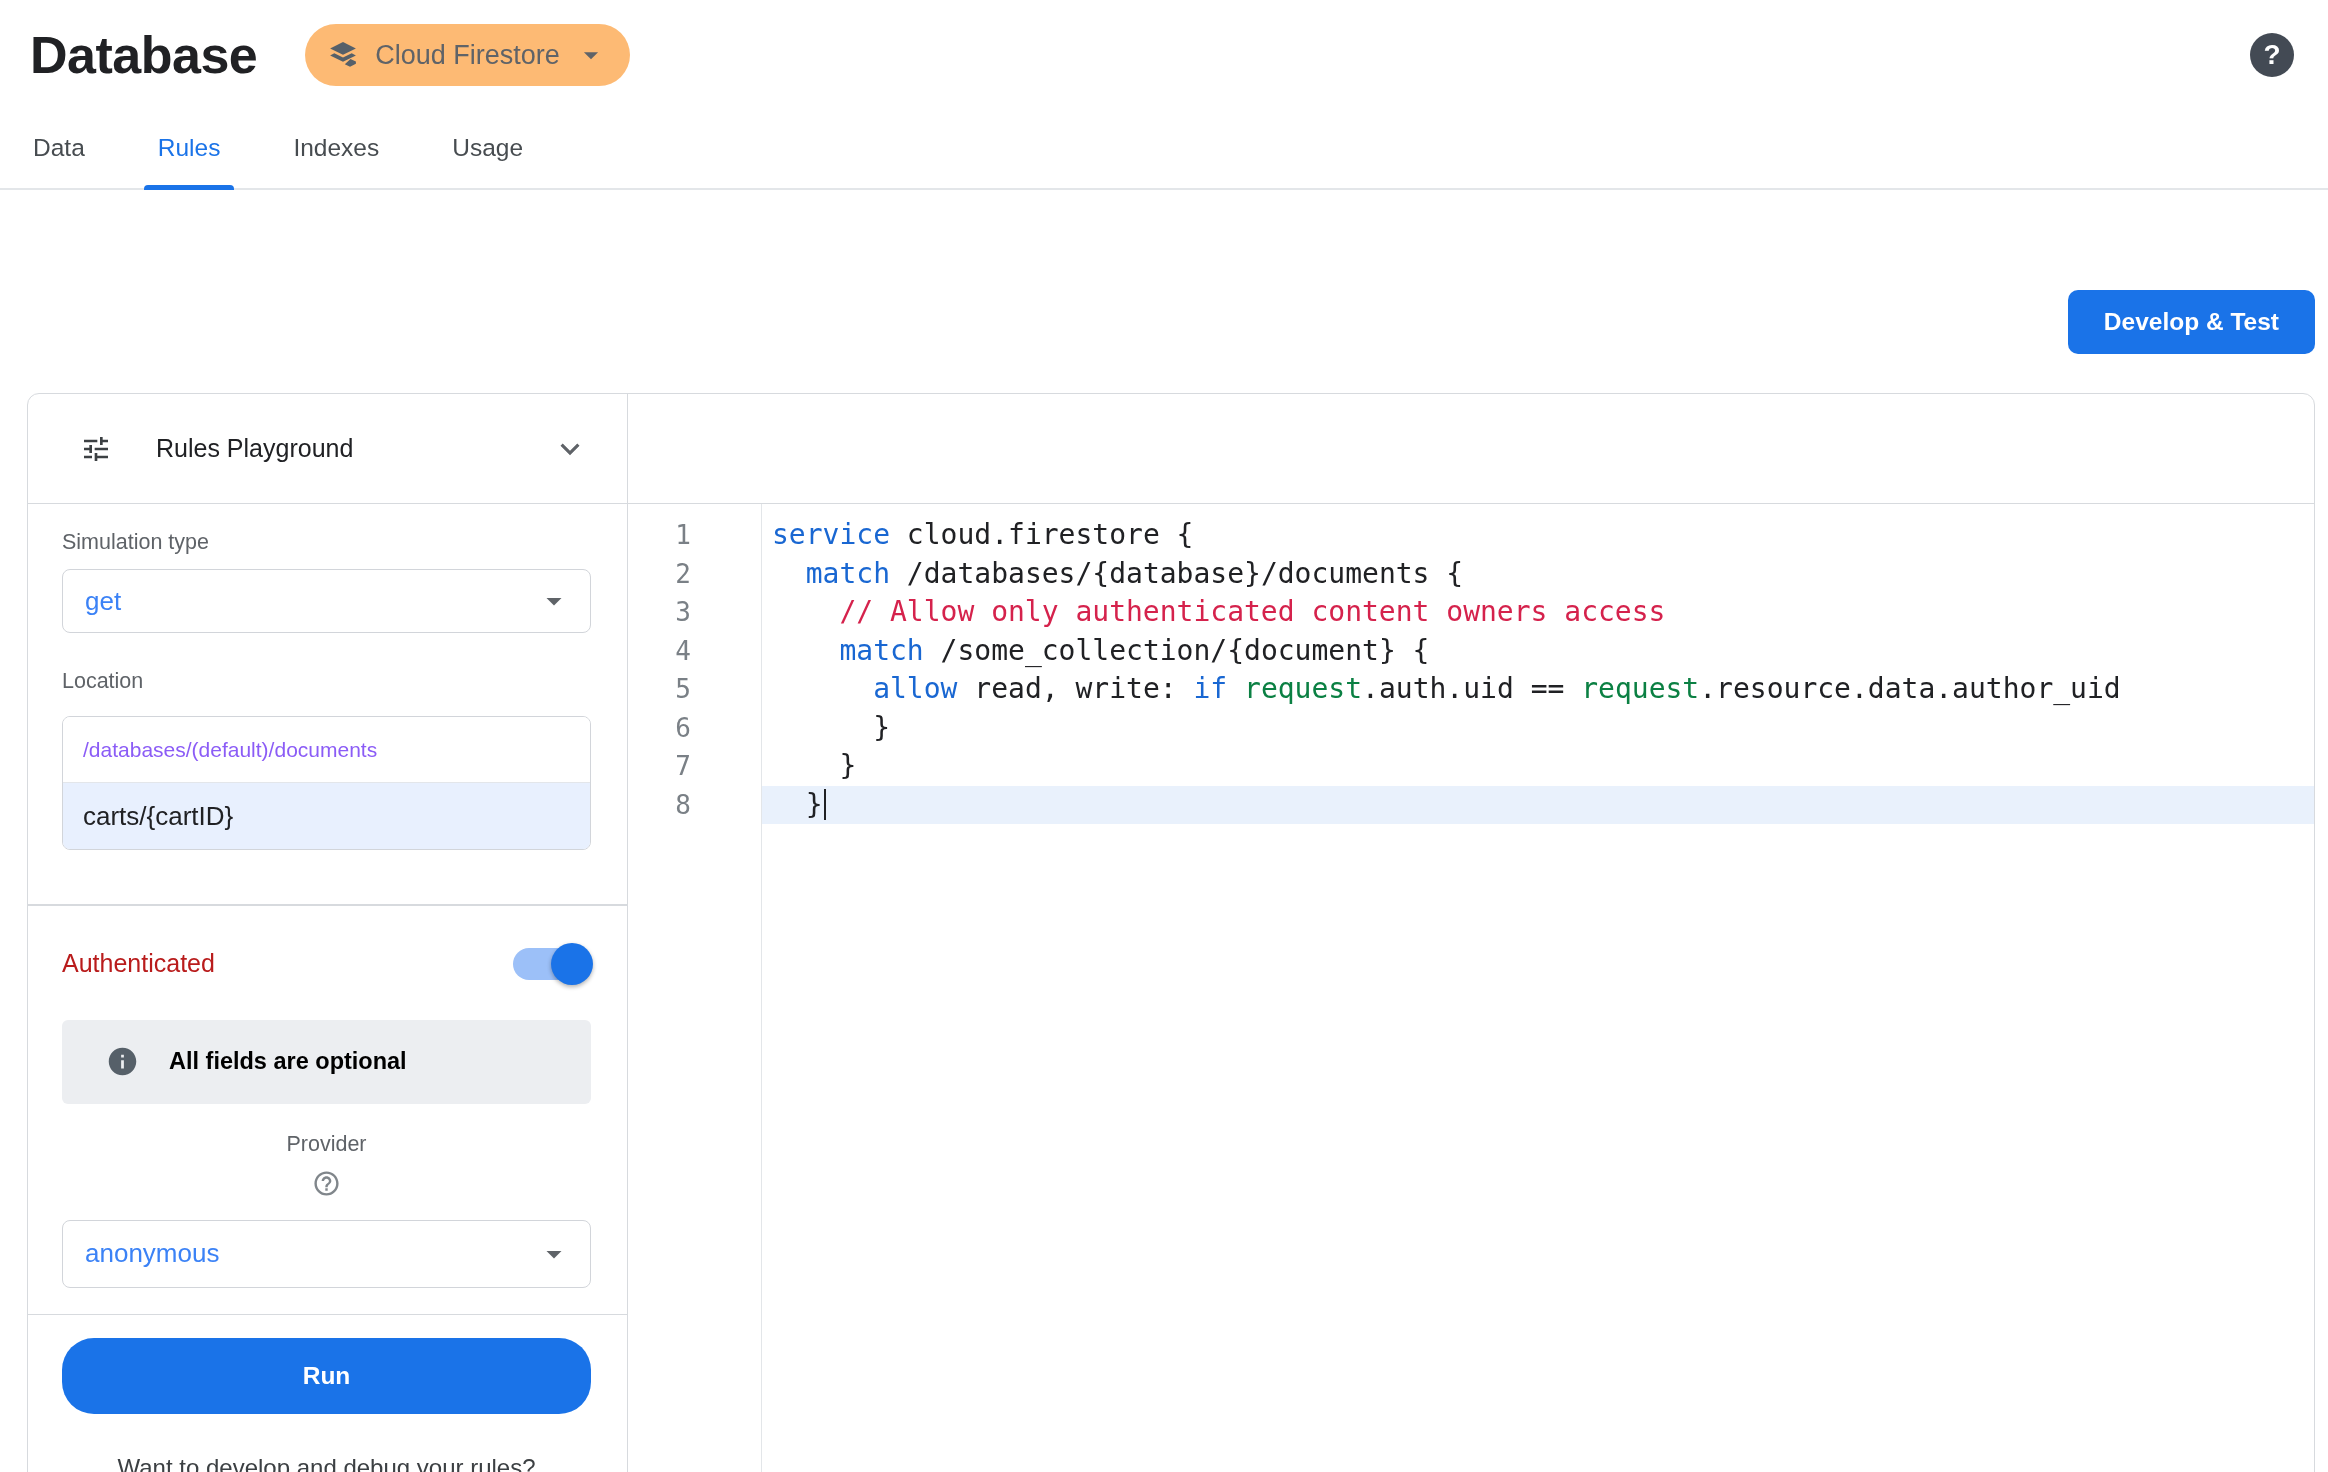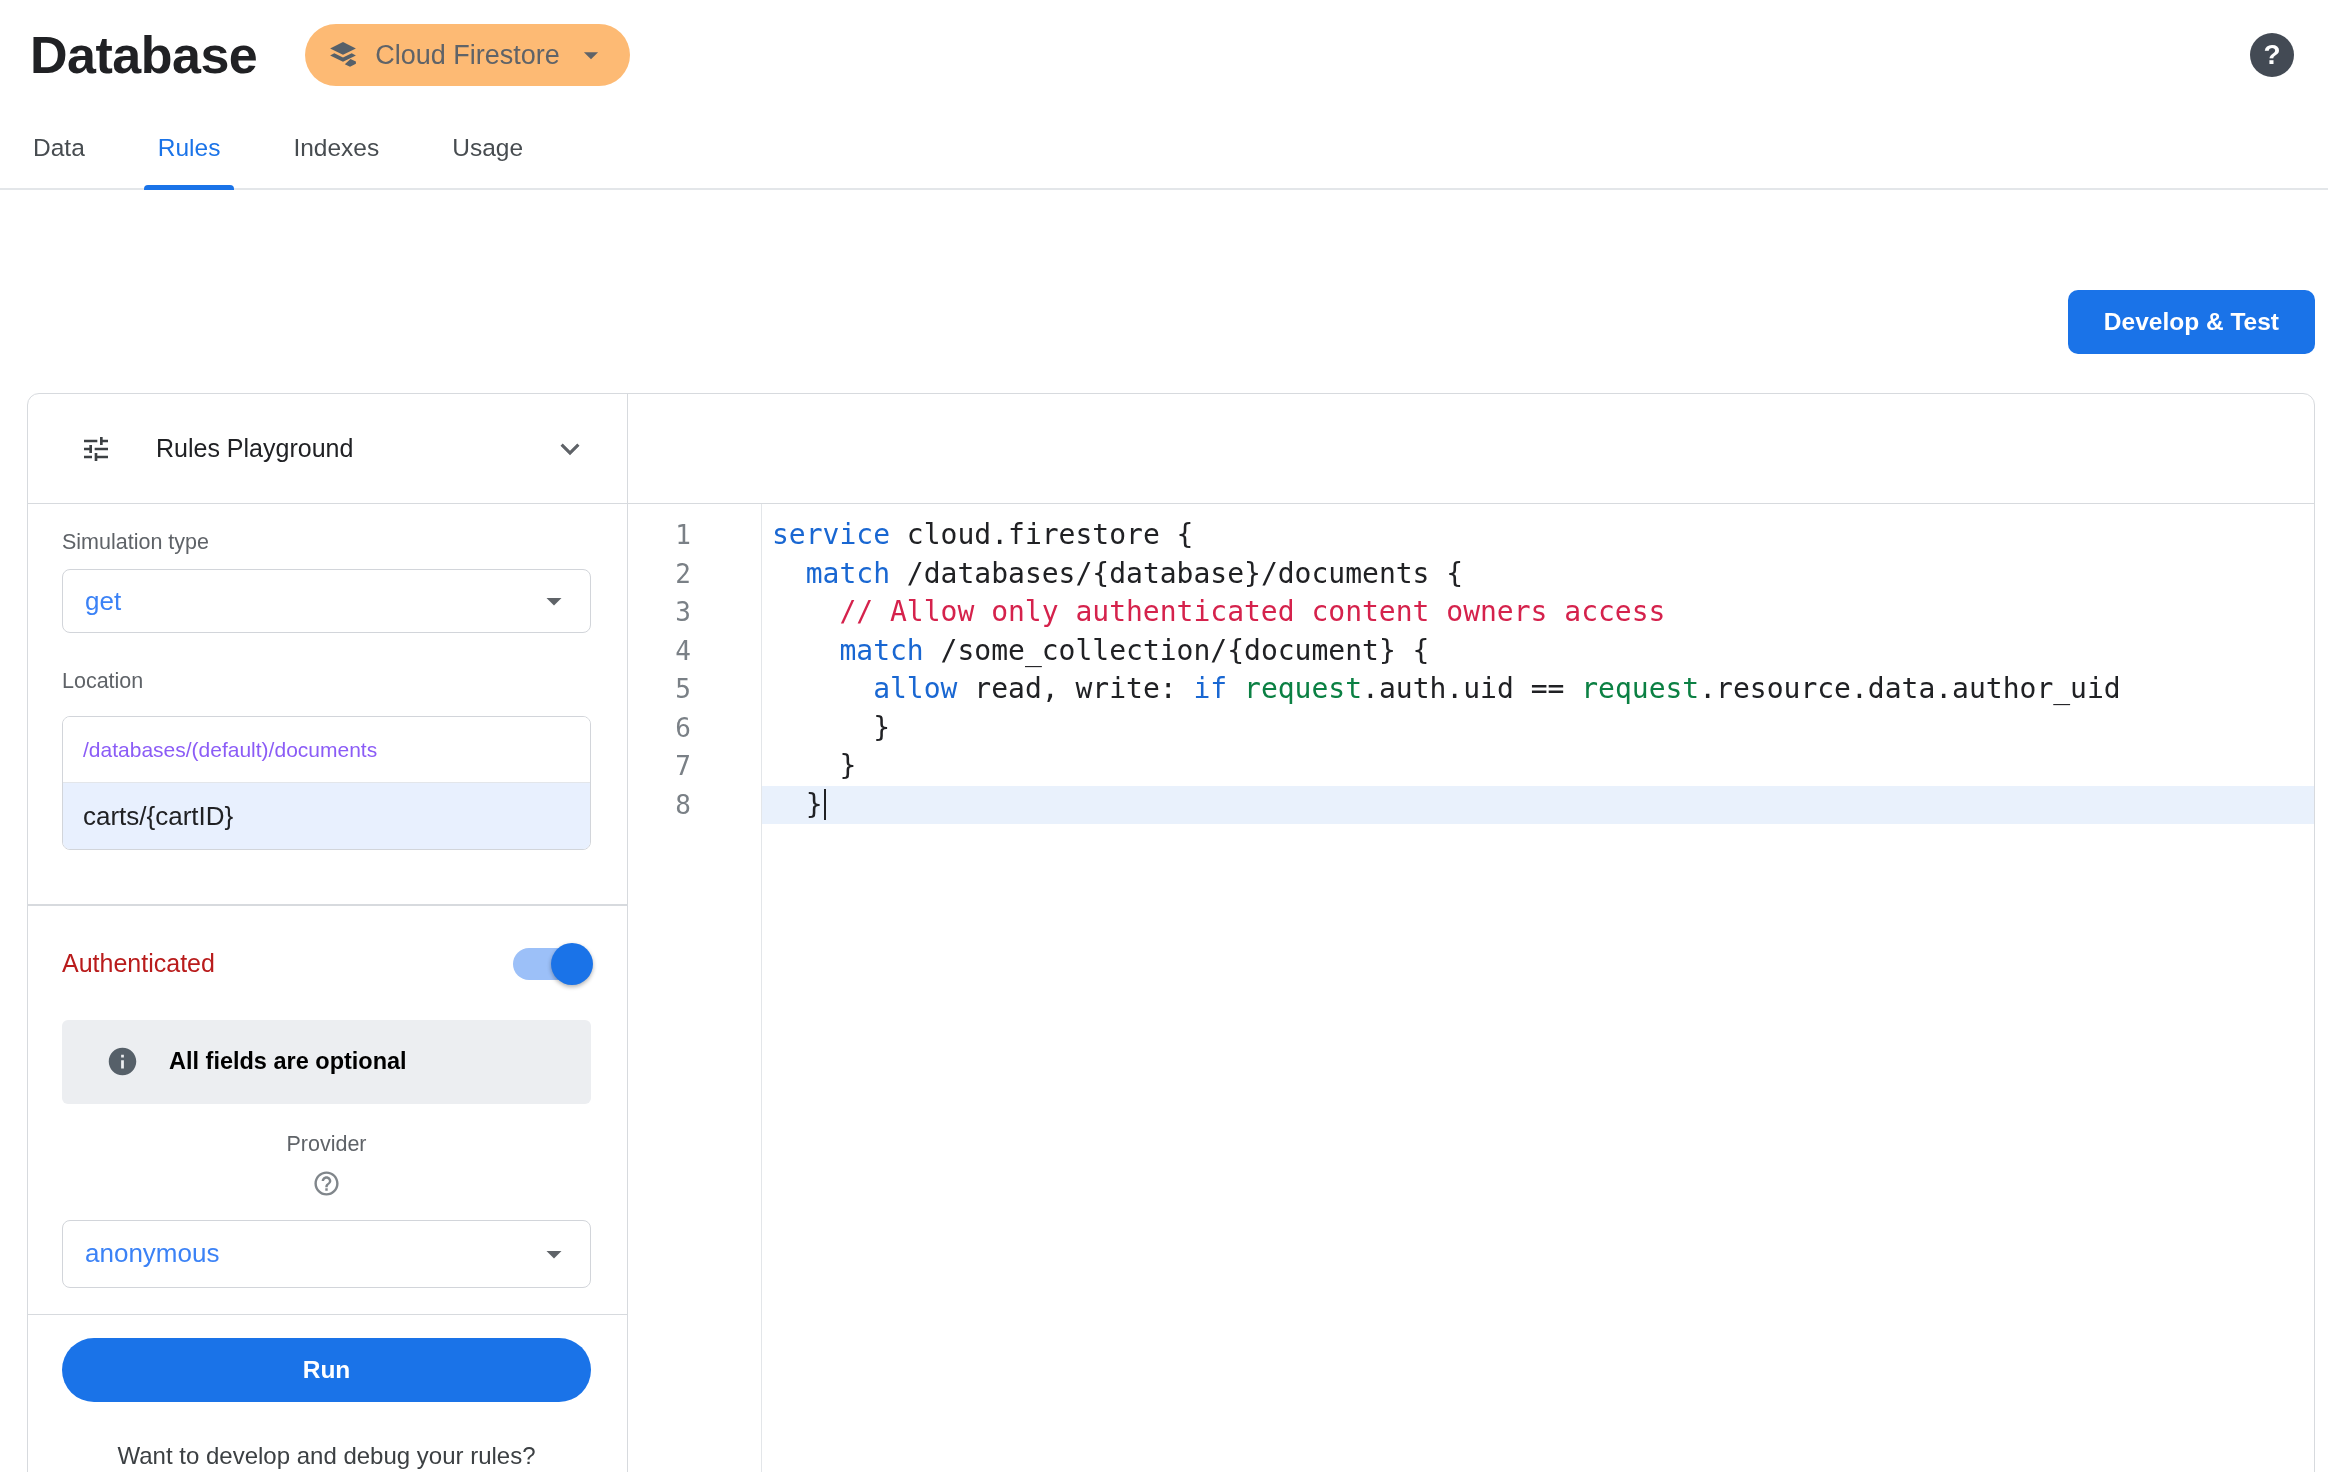--- a/index.html
+++ b/index.html
@@ -72,21 +72,21 @@
   .toggle.on .track { background:#9cc0f8; }
   .toggle.on .knob { left:auto; right:-2px; background:#1a73e8; }
 
   .info-box { margin-top:24px; height:84px; background:#eceef1; border-radius:6px; display:flex;
               align-items:center; gap:30px; padding:0 24px 0 44px; flex:none; }
   .info-text { font-size:23.5px; font-weight:700; color:#000000; }
 
   .provider-row { margin-top:28px; display:flex; align-items:center; gap:12px;flex-direction:column; }
   .provider-select { margin-top:22px; height:68px; }
 
-  .run-btn { margin-top:23px; height:64px; width:100%; border:none; border-radius:32px;
+  .run-btn { margin-top:23px; height:76px; width:100%; border:none; border-radius:32px;
              background:#1a73e8; color:#fff; font-size:24.5px; font-weight:600; cursor:pointer;
              font-family:inherit; flex:none; }
   .pg-footer-q { margin-top:40px; text-align:center; font-size:24px; color:#3c4043; }
   .pg-footer-link { margin-top:10px; font-size:29px; color:#4d7c0f;
                     text-decoration:underline; cursor:pointer; }
 
   
   .editor { flex:1; min-width:0; display:flex; flex-direction:column; }
   .editor-header { height:110px; flex:none; border-bottom:1.5px solid #d7dade; }
   .editor-body { flex:1; display:flex; min-height:0; }

